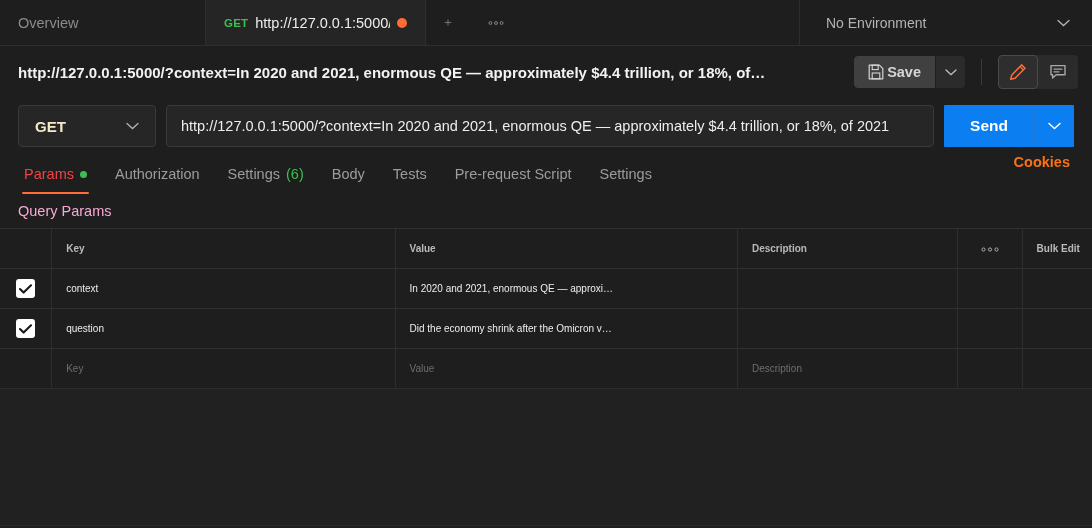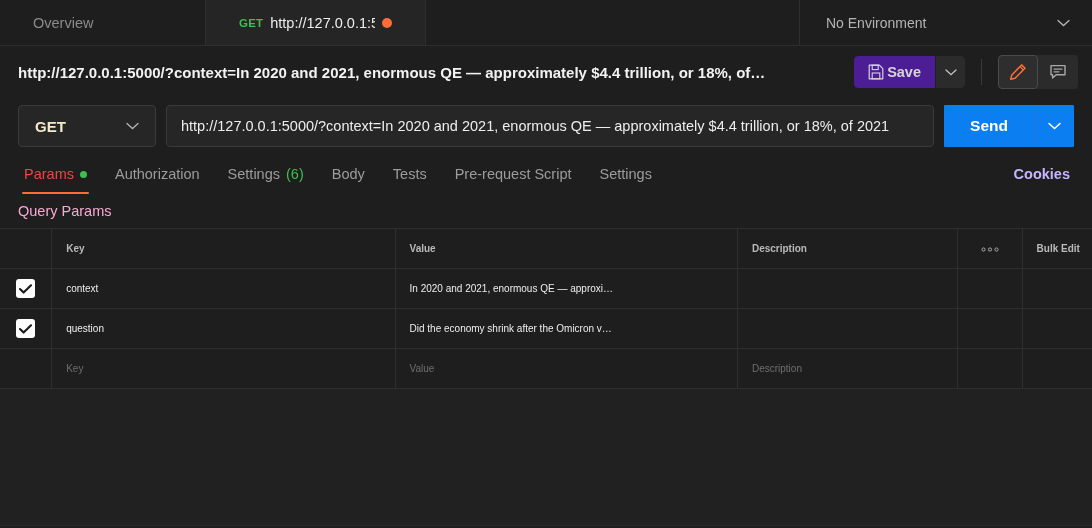--- a/index.html
+++ b/index.html
@@ -15,21 +15,21 @@
   .tabstrip {
     height: 46px;
     display: flex;
     align-items: stretch;
     background: #1e1e1e;
     border-bottom: 1px solid #2e2e2e;
     flex: 0 0 46px;
   }
   .tab {
     display: flex; align-items: center;
-    padding: 0 33px;
+    padding: 0 18px;
     font-size: 14.5px;
     color: #8b8b8b;
     border-right: 1px solid #2e2e2e;
     min-width: 0;
   }
   .tab.overview { width: 206px; }
   .tab.active {
     background: #252525;
     color: #ededed;
     width: 220px;
@@ -92,21 +92,21 @@
     flex: 1 1 auto;
     min-width: 0;
   }
   .save-group {
     display: flex; align-items: stretch;
     border-radius: 4px; overflow: hidden;
     flex: 0 0 auto;
   }
   .save-btn {
     display: flex; align-items: center; gap: 3px;
-    background: #4c1d95;
+    background: #404040;
     padding: 0 14px;
     height: 32px;
     color: #d6d6d6;
     font-size: 14.5px;
     font-weight: 700;
     border-radius: 4px 0 0 4px;
   }
   .save-caret {
     background: #2b2b2b;
     width: 30px; height: 32px;
@@ -191,22 +191,22 @@
   .subtab.active { color: #ef4444; font-weight: 400; }
   .subtab.active::after {
     content: ""; position: absolute;
     left: 12px; right: 12px; bottom: 0;
     height: 2.5px; background: #ff6c37; border-radius: 2px;
   }
   .green-dot { width: 7px; height: 7px; border-radius: 50%; background: #3dbf4f; display: inline-block; }
   .count { color: #3dbf4f; }
   .subtabs-spacer { flex: 1 1 auto; }
   .cookies-link {
-    display: flex; align-items: center;
-    color: #c4b5fd;
+    display: flex; align-items: flex-start;
+    color: #f97316;
     font-size: 14.5px;
     font-weight: 700;
     padding: 0 8px;
   }
 
   
   .qp-title {
     height: 34px;
     display: flex; align-items: center;
     padding-left: 18px;

